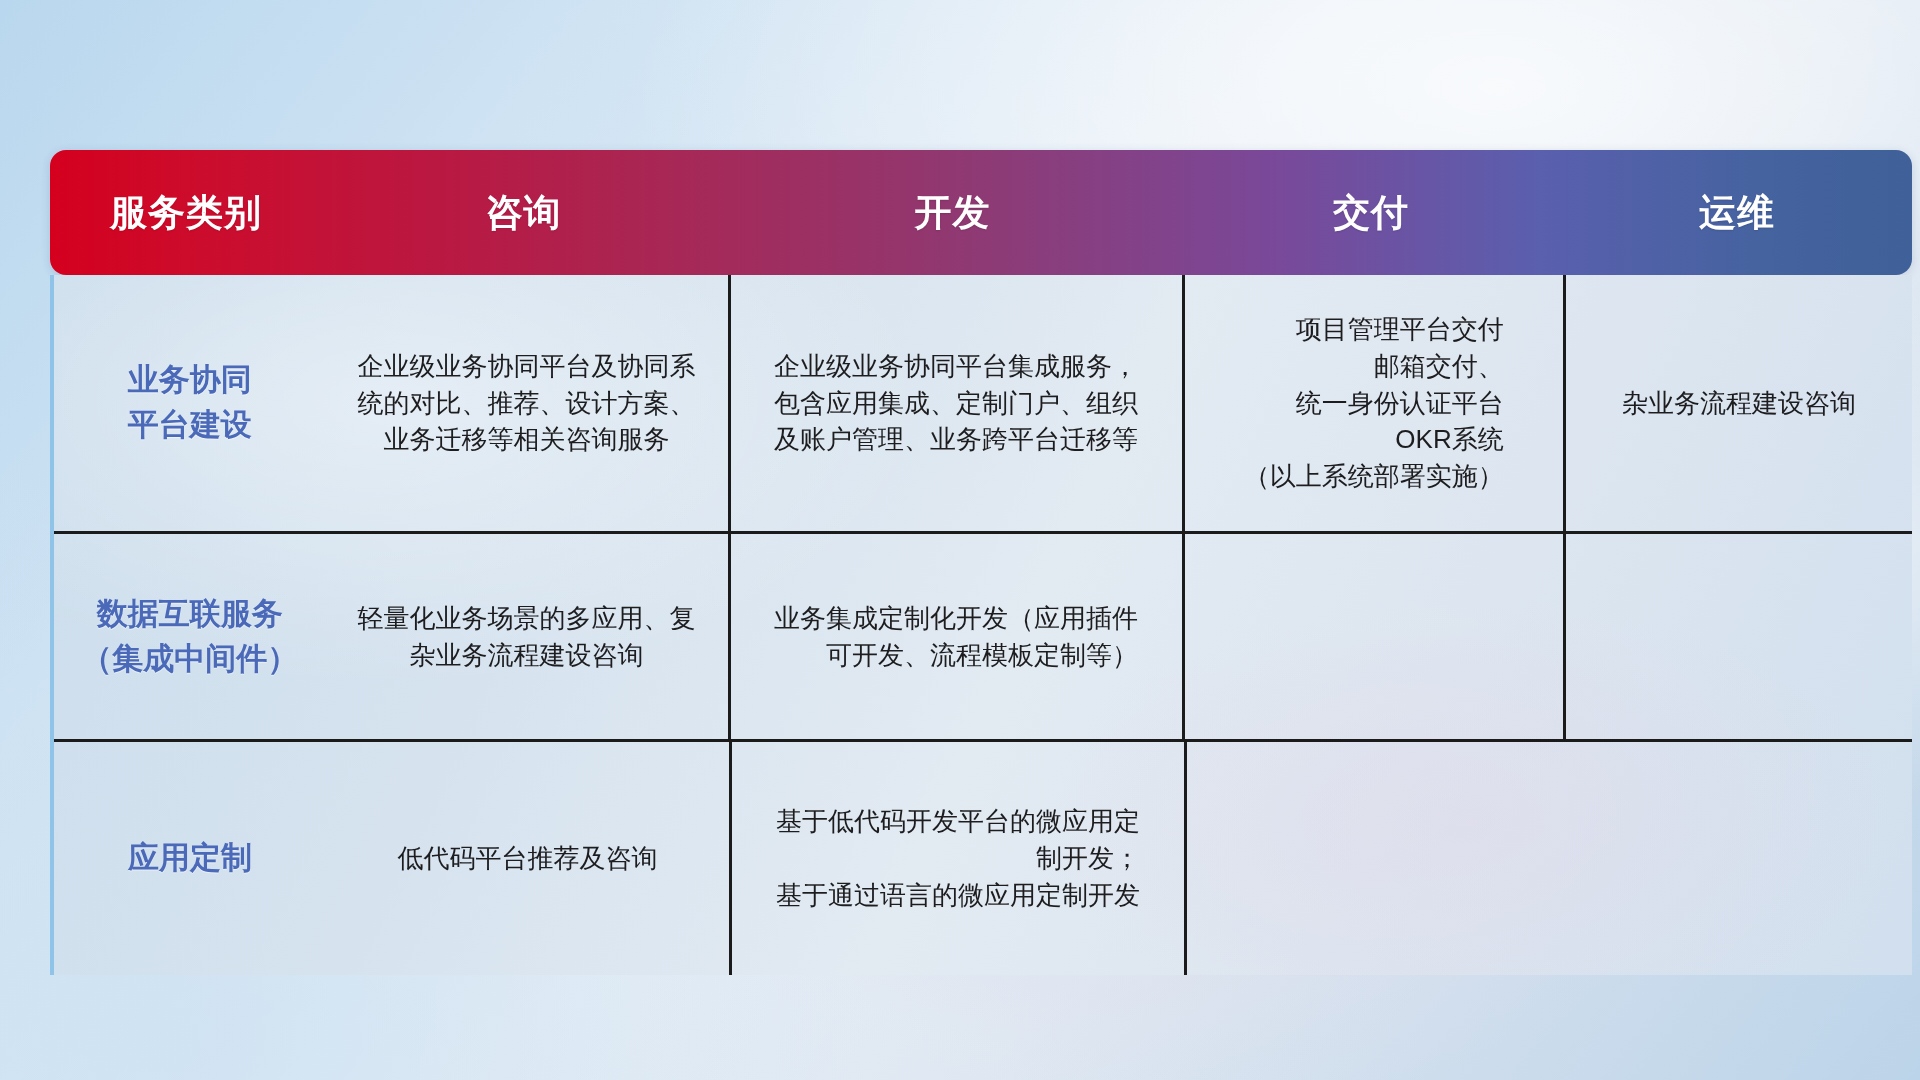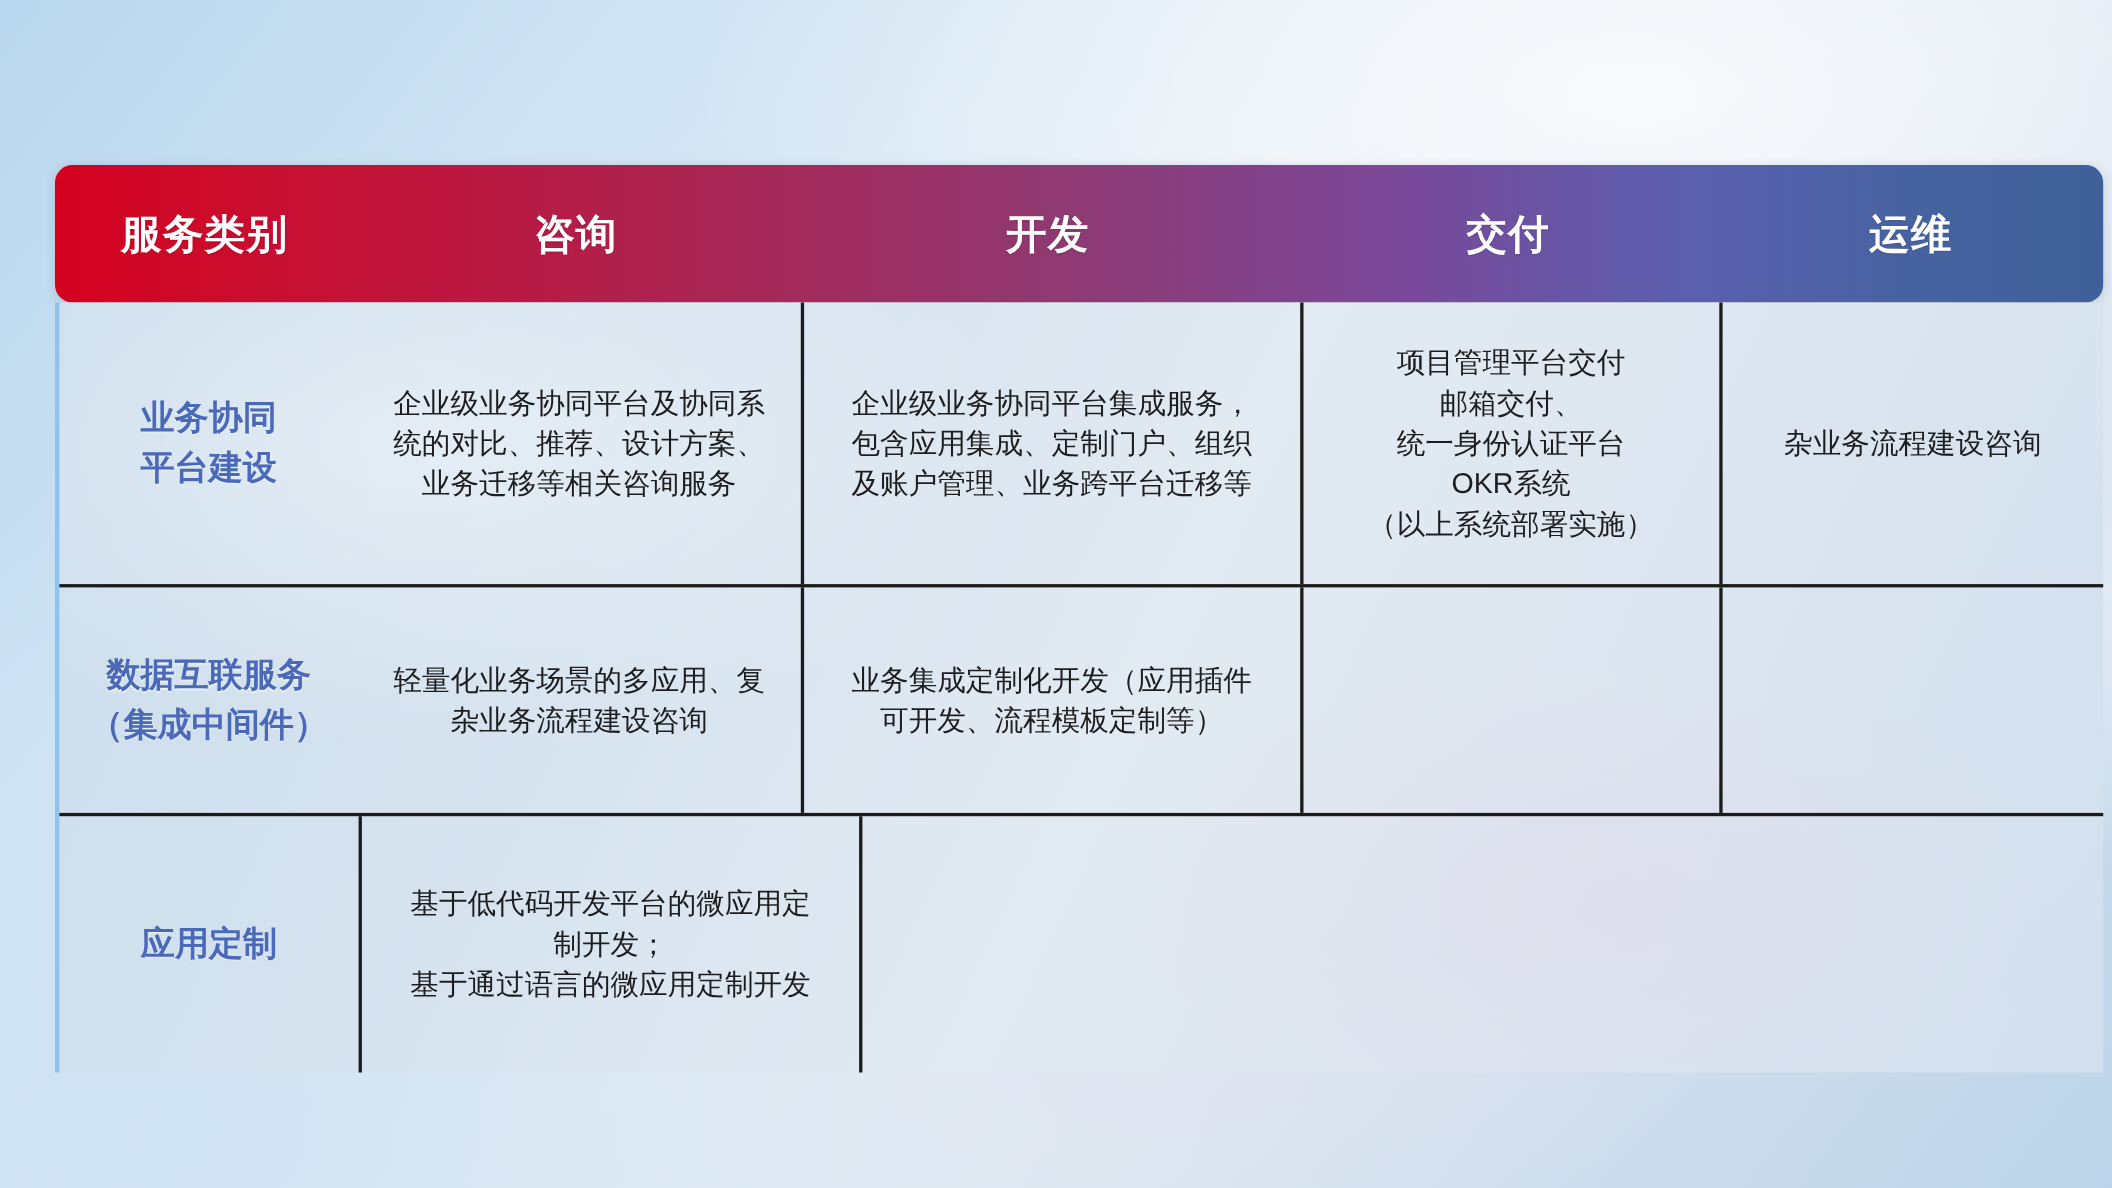--- a/index.html
+++ b/index.html
@@ -90,21 +90,21 @@
     color: #1d1d1f;
     white-space: pre-line;
   }
   .td.cat {
     color: #4a69b8;
     font-weight: bold;
     font-size: 31px;
     line-height: 1.45;
     text-shadow: 0 1px 1px rgba(255,255,255,0.55);
   }
-  .sep-l { border-left: 3px solid #1b1b1b; }
+  .sep-l { border-left: 3px solid #1b1b1b; text-align: right; }
 
   .r1 { height: 256px; }
   .r2 { height: 205px; }
   .r3 { height: 233px; }
 
   
   .c1 { width: 272px; }
   .c2 { width: 403px; text-align: center; }
   .c3 { width: 455px; }
   .c4 { width: 382px; }
@@ -150,20 +150,21 @@
       <div class="td c2">轻量化业务场景的多应用、复
 杂业务流程建设咨询</div>
       <div class="td c3 sep-l">业务集成定制化开发（应用插件
 可开发、流程模板定制等）</div>
       <div class="td c4 sep-l"></div>
       <div class="td c5 sep-l"></div>
     </div>
 
     <div class="tr r3">
       <div class="td cat c1">应用定制</div>
+      <div class="td c2">低代码平台推荐及咨询</div>
       <div class="td c3 sep-l">基于低代码开发平台的微应用定
 制开发；
 基于通过语言的微应用定制开发</div>
       <div class="td c5 sep-l"></div>
     </div>
 
   </div>
 </div>
 
 </body></html>

